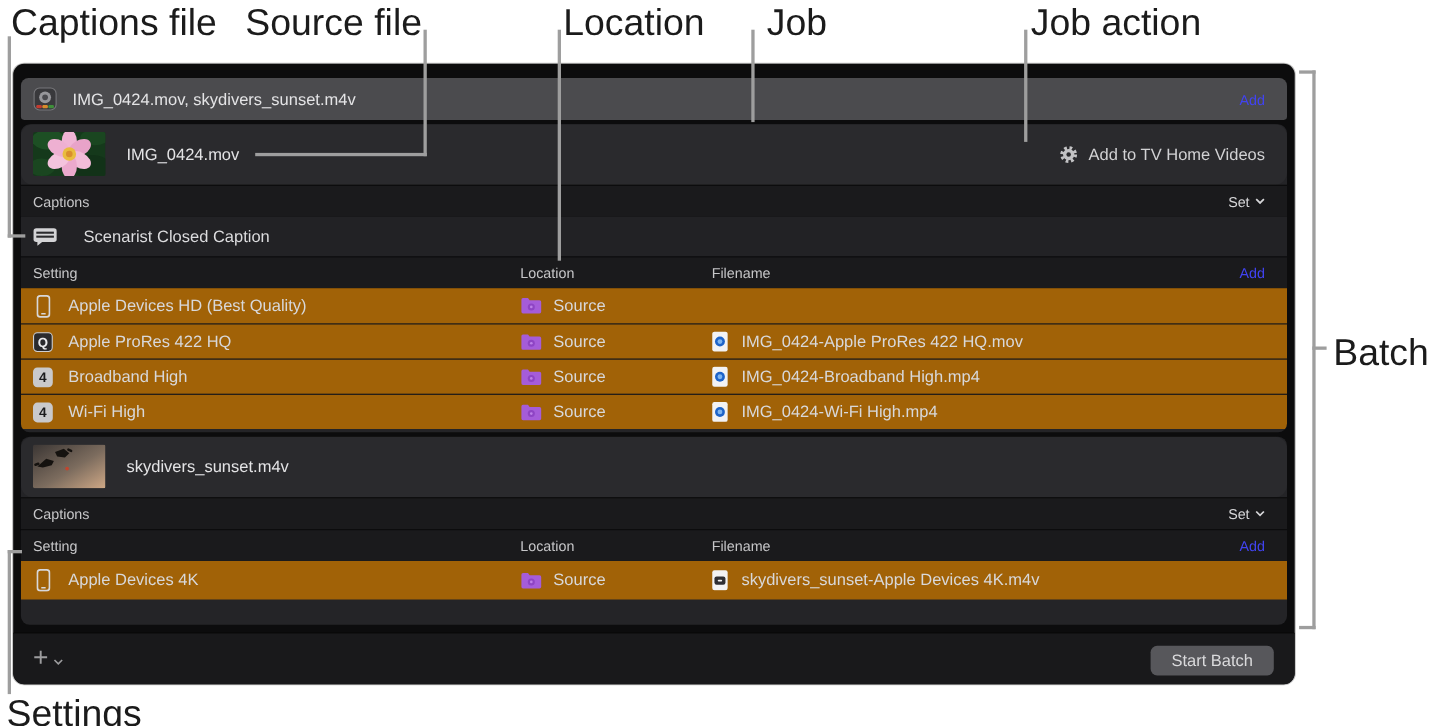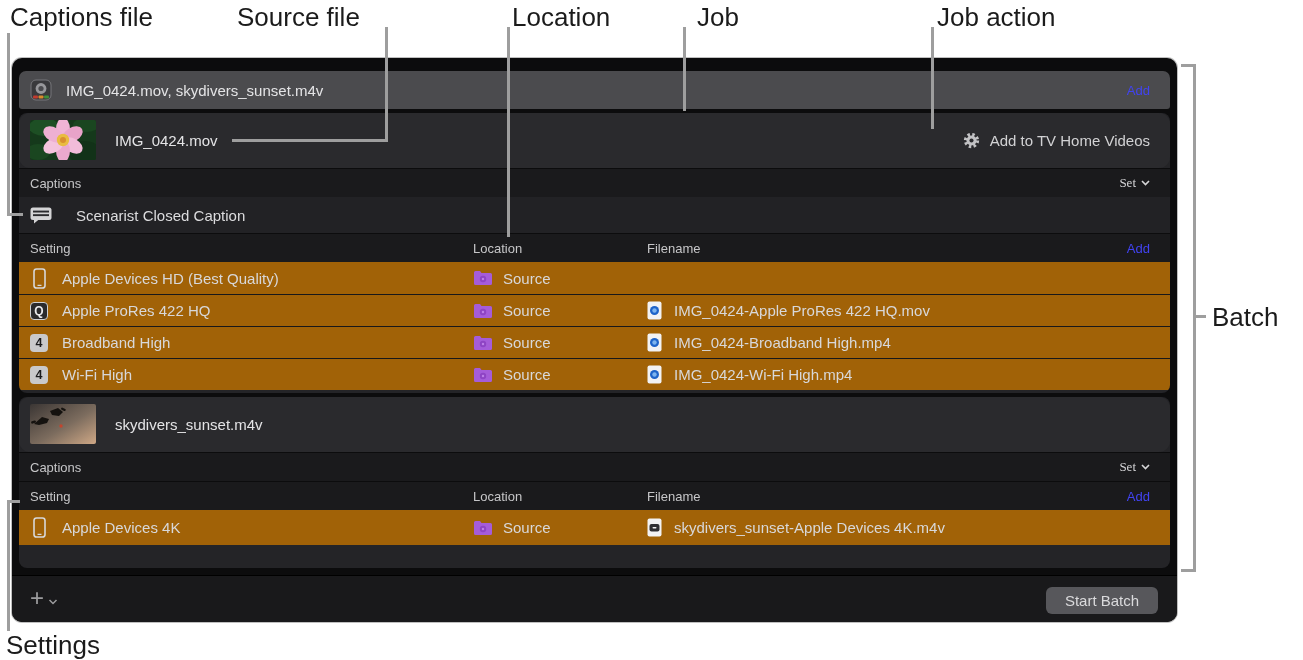--- a/index.html
+++ b/index.html
@@ -1,21 +1,21 @@
 <!DOCTYPE html>
 <html><head>
 <meta charset="utf-8">
 <style>
   * { margin:0; padding:0; box-sizing:border-box; }
   body { background:#ffffff; }
   .page { position:relative; width:1303px; height:660px; overflow:hidden;
           font-family:"Liberation Sans", sans-serif; background:#fff; }
 
   
-  .callout-label { position:absolute; font-size:26px; color:#1b1b1b; z-index:60; white-space:nowrap; }
+  .callout-label { position:absolute; font-size:34px; color:#1b1b1b; z-index:60; white-space:nowrap; }
   .cline { position:absolute; background:#9e9e9e; z-index:50; }
 
   
   .window { position:absolute; left:12px; top:58px; width:1165px; height:564px;
             background:#0c0c0d; border-radius:10px; z-index:10;
             box-shadow:0 0 0 1px rgba(0,0,0,.25); }
 
   .batch-header { position:absolute; left:7px; top:13px; width:1151px; height:38px;
                   background:#4b4b4e; border-radius:7px 7px 3px 3px;
                   display:flex; align-items:center; }
@@ -35,21 +35,21 @@
   .job-title { position:absolute; left:96px; top:0; height:55px; display:flex;
                align-items:center; color:#e4e4e6; font-size:15px; }
   .job-action { position:absolute; right:20px; top:0; height:55px; display:flex;
                 align-items:center; gap:10px; color:#d2d2d4; font-size:15px; cursor:pointer; }
 
   .sec-hdr { position:absolute; left:0; width:100%; height:30px; background:#1a1a1c;
              border-top:1px solid #0c0c0d; border-bottom:1px solid #0c0c0d;
              display:flex; align-items:center; color:#c6c6c8; font-size:13px; }
   .sec-hdr .lbl { margin-left:11px; }
   .set-ctl { position:absolute; right:20px; display:flex; align-items:center; gap:5px;
-             color:#d6d6d8; font-size:13px; cursor:pointer;font-family:Liberation Serif, serif; }
+             color:#d6d6d8; font-size:13px; cursor:pointer; }
 
   .caption-row { position:absolute; left:0; top:84px; width:100%; height:36px;
                  background:#222225; display:flex; align-items:center; gap:24px; }
   .caption-row .cicon { margin-left:11px; display:flex; }
   .caption-row .ctext { color:#dcdcde; font-size:15px; }
 
   .thead { top:120px; }
   .thead .h-loc  { position:absolute; left:454px; }
   .thead .h-file { position:absolute; left:628px; }
 
@@ -77,21 +77,21 @@
   .start-batch { position:absolute; right:19px; top:11px; width:112px; height:27px;
                  background:#57575b; border:none; border-radius:6px; color:#dadadc;
                  font-size:15px; font-family:"Liberation Sans", sans-serif; cursor:pointer; }
 </style>
 </head>
 <body>
 
 <div class="page">
 
   <div class="callout-label" style="left:10px;top:2px">Captions file</div>
-  <div class="callout-label" style="left:237px;top:2px">Source file</div>
+  <div class="callout-label" style="left:223px;top:2px">Source file</div>
   <div class="callout-label" style="left:512px;top:2px">Location</div>
   <div class="callout-label" style="left:697px;top:2px">Job</div>
   <div class="callout-label" style="left:937px;top:2px">Job action</div>
   <div class="callout-label" style="left:1212px;top:302px">Batch</div>
   <div class="callout-label" style="left:6px;top:630px">Settings</div>
 
   <div class="cline" style="left:7px;top:33px;width:3px;height:183px"></div>
   <div class="cline" style="left:7px;top:213px;width:16px;height:3px"></div>
   <div class="cline" style="left:385px;top:27px;width:3px;height:115px"></div>
   <div class="cline" style="left:232px;top:139px;width:156px;height:3px"></div>

